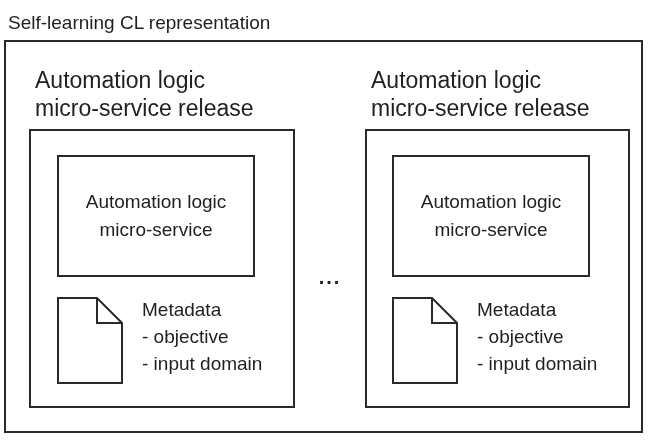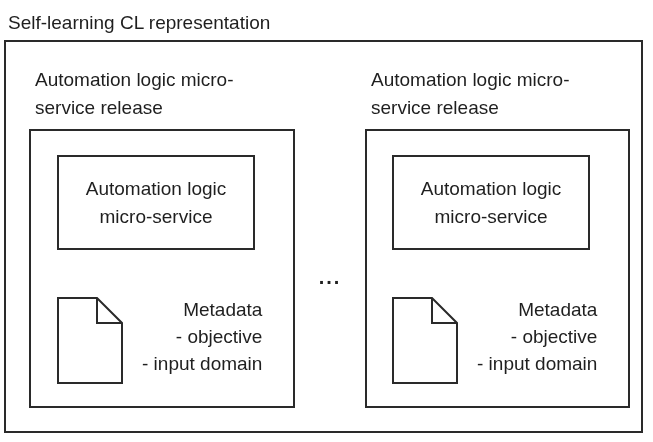--- a/index.html
+++ b/index.html
@@ -33,35 +33,35 @@
   }
   .outer-box {
     left: 4px;
     top: 40px;
     width: 639px;
     height: 393px;
   }
   .release-label {
     top: 66px;
     width: 225px;
-    font-size: 19px;
+    font-size: 23px;
     line-height: 28px;
   }
   .release-label.left  { left: 35px; }
   .release-label.right { left: 371px; }
   .release-box {
     top: 129px;
     height: 279px;
   }
   .release-box.left  { left: 29px;  width: 266px; }
   .release-box.right { left: 365px; width: 265px; }
   .service-box {
     top: 155px;
     width: 198px;
-    height: 95px;
+    height: 122px;
     display: flex;
     align-items: center;
     justify-content: center;
     text-align: center;
     font-size: 19px;
     line-height: 28px;
     padding: 0 14px;
   }
   .service-box.left  { left: 57px; }
   .service-box.right { left: 392px; }
@@ -70,21 +70,20 @@
     width: 66px;
     height: 87px;
   }
   .doc-icon.left  { left: 57px; }
   .doc-icon.right { left: 392px; }
   .metadata-block {
     top: 296px;
     font-size: 19px;
     line-height: 27px;
     white-space: nowrap;
-    text-align: right;
   }
   .metadata-block.left  { left: 142px; }
   .metadata-block.right { left: 477px; }
   .ellipsis {
     left: 295px;
     top: 266px;
     width: 70px;
     text-align: center;
     font-size: 20px;
     font-weight: bold;

